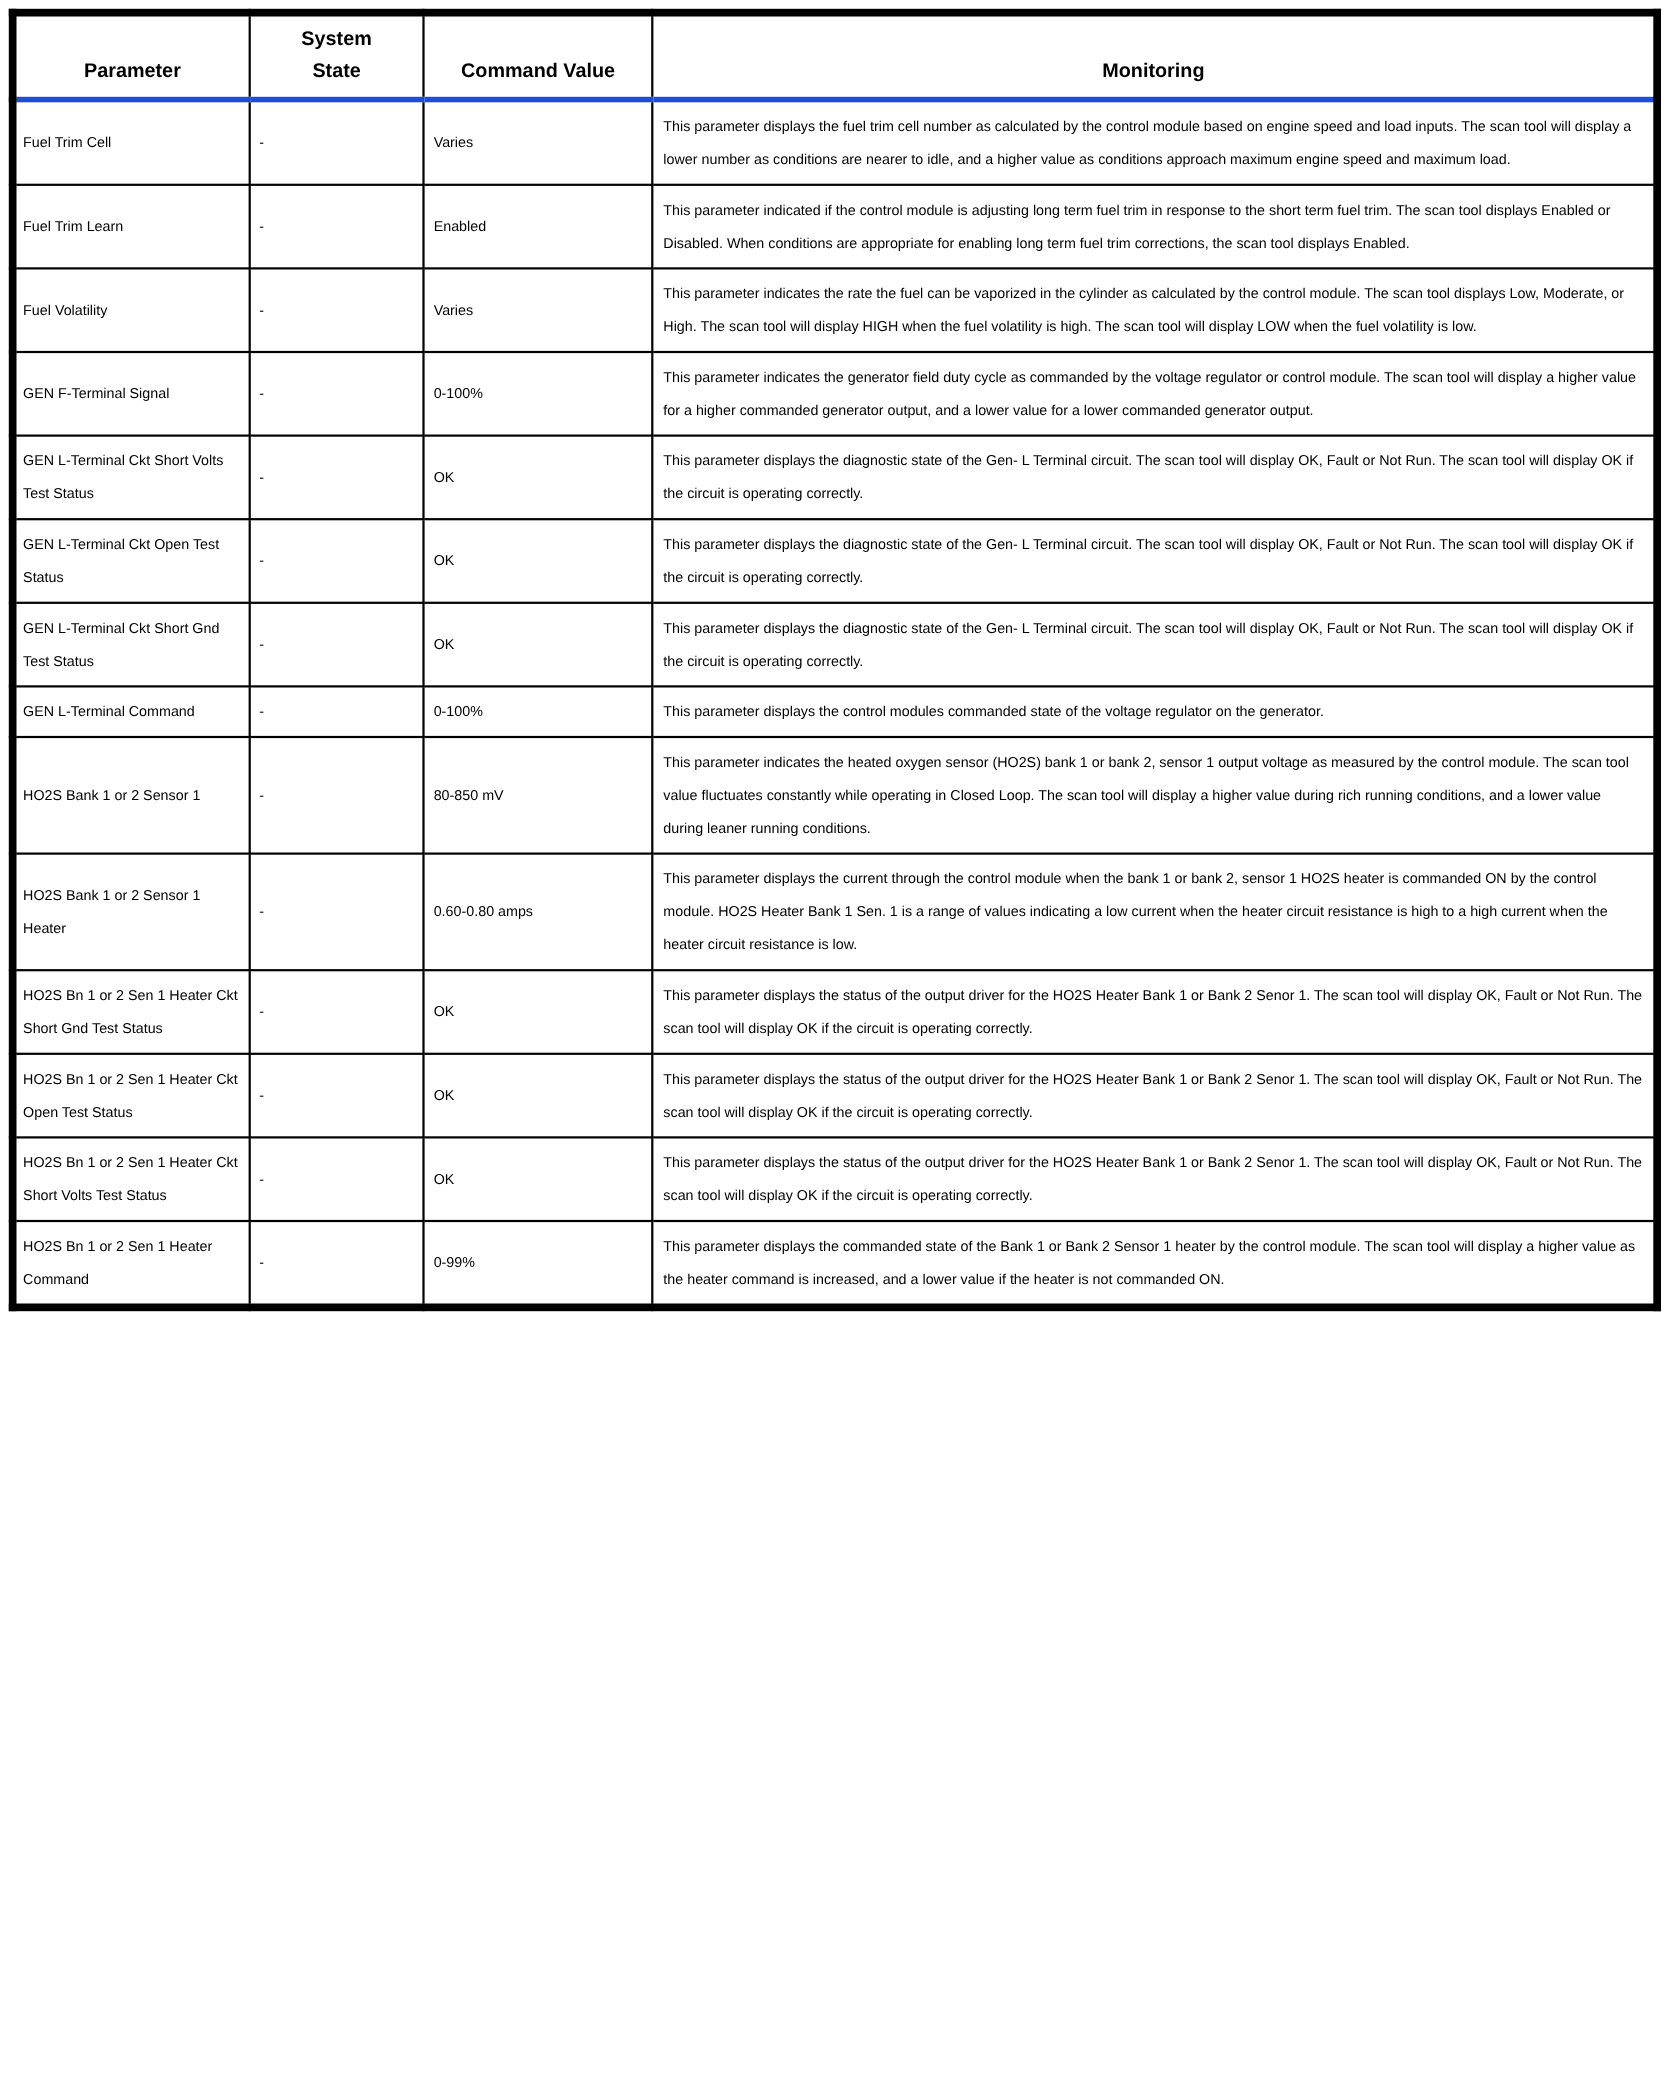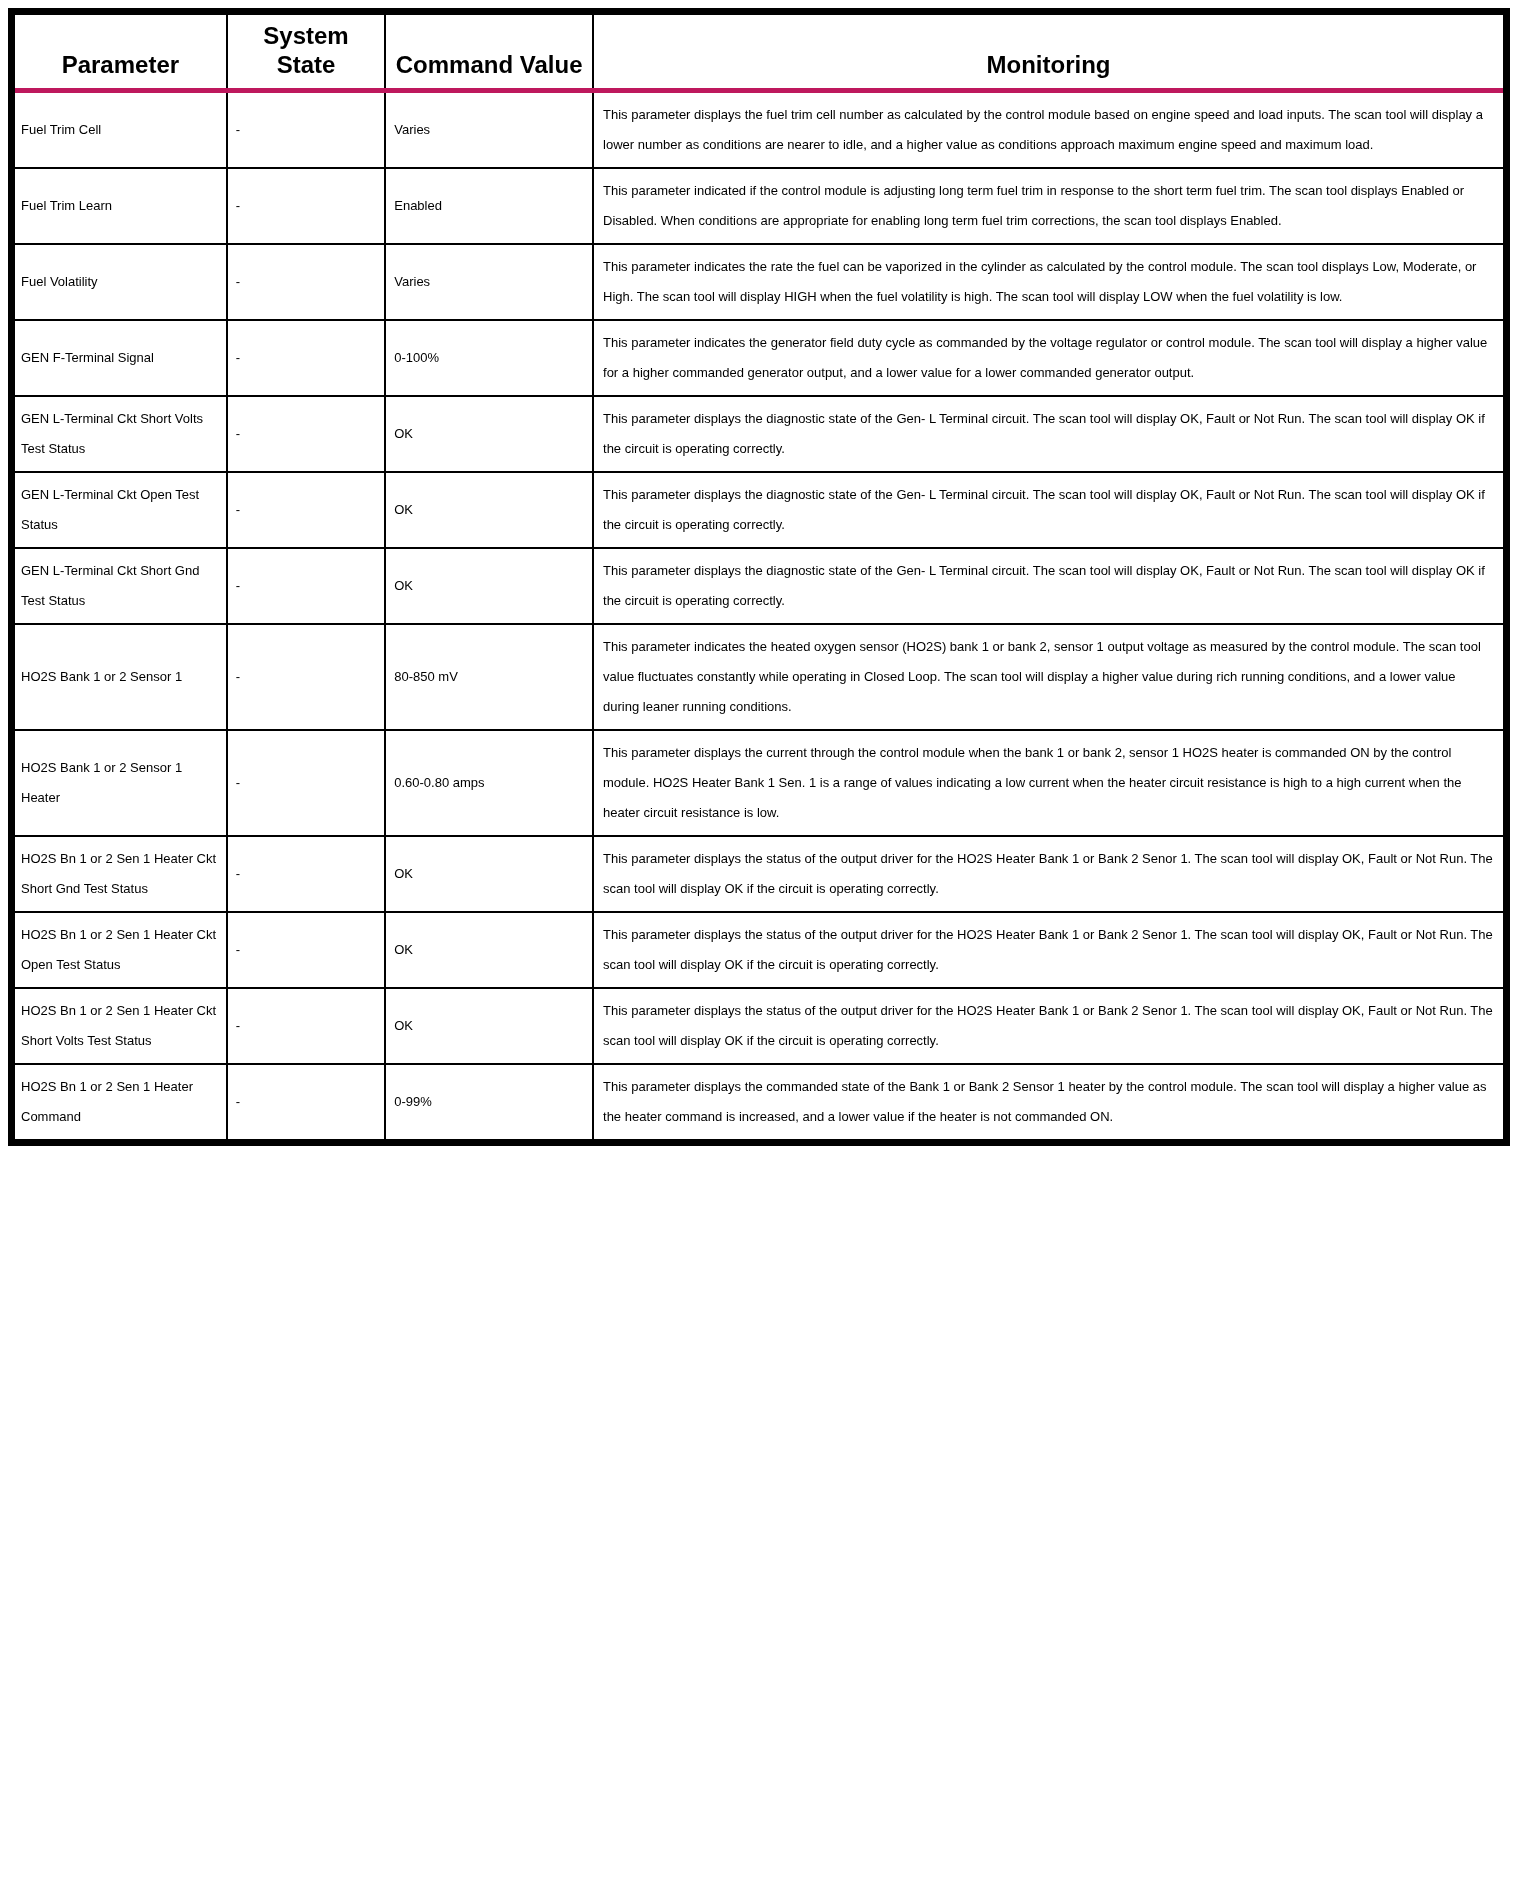--- a/index.html
+++ b/index.html
@@ -25,23 +25,23 @@
   col.c-param    { width: 14.4%; }
   col.c-state    { width: 10.6%; }
   col.c-expected { width: 13.9%; }
   col.c-desc     { width: 61.1%; }
   th, td {
     border: 2px solid #000000;
     color: #000000;
     overflow: hidden;
   }
   thead th {
-    border-bottom: 5px solid #be185d;
+    border-bottom: 5px solid #1d4ed8;
     font-weight: bold;
-    font-size: 24px;
+    font-size: 18px;
     line-height: 29px;
     text-align: center;
     vertical-align: bottom;
     padding: 6px 4px 9px 4px;
     white-space: pre-line;
   }
   tbody td {
     font-size: 13px;
     line-height: 30px;
     font-weight: normal;
@@ -109,20 +109,26 @@
     <td class="cell-expected">OK</td>
     <td class="cell-desc">This parameter displays the diagnostic state of the Gen- L Terminal circuit. The scan tool will display OK, Fault or Not Run. The scan tool will display OK if the circuit is operating correctly.</td>
   </tr>
       <tr>
     <td class="cell-param">GEN L-Terminal Ckt Short Gnd Test Status</td>
     <td class="cell-state">-</td>
     <td class="cell-expected">OK</td>
     <td class="cell-desc">This parameter displays the diagnostic state of the Gen- L Terminal circuit. The scan tool will display OK, Fault or Not Run. The scan tool will display OK if the circuit is operating correctly.</td>
   </tr>
       <tr>
+    <td class="cell-param">GEN L-Terminal Command</td>
+    <td class="cell-state">-</td>
+    <td class="cell-expected">0-100%</td>
+    <td class="cell-desc">This parameter displays the control modules commanded state of the voltage regulator on the generator.</td>
+  </tr>
+      <tr>
     <td class="cell-param">HO2S Bank 1 or 2 Sensor 1</td>
     <td class="cell-state">-</td>
     <td class="cell-expected">80-850 mV</td>
     <td class="cell-desc">This parameter indicates the heated oxygen sensor (HO2S) bank 1 or bank 2, sensor 1 output voltage as measured by the control module. The scan tool value fluctuates constantly while operating in Closed Loop. The scan tool will display a higher value during rich running conditions, and a lower value during leaner running conditions.</td>
   </tr>
       <tr>
     <td class="cell-param">HO2S Bank 1 or 2 Sensor 1 Heater</td>
     <td class="cell-state">-</td>
     <td class="cell-expected">0.60-0.80 amps</td>
     <td class="cell-desc">This parameter displays the current through the control module when the bank 1 or bank 2, sensor 1 HO2S heater is commanded ON by the control module. HO2S Heater Bank 1 Sen. 1 is a range of values indicating a low current when the heater circuit resistance is high to a high current when the heater circuit resistance is low.</td>

